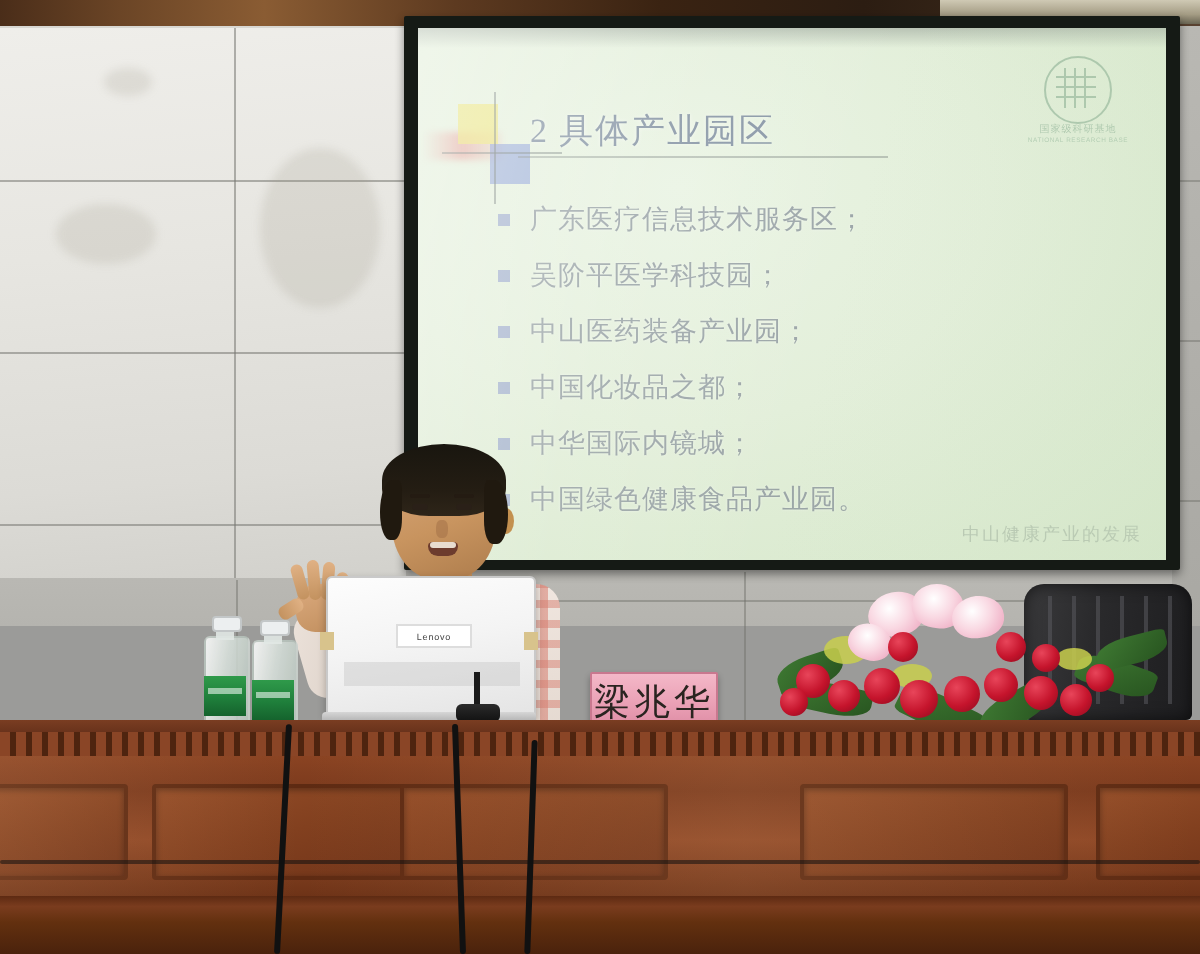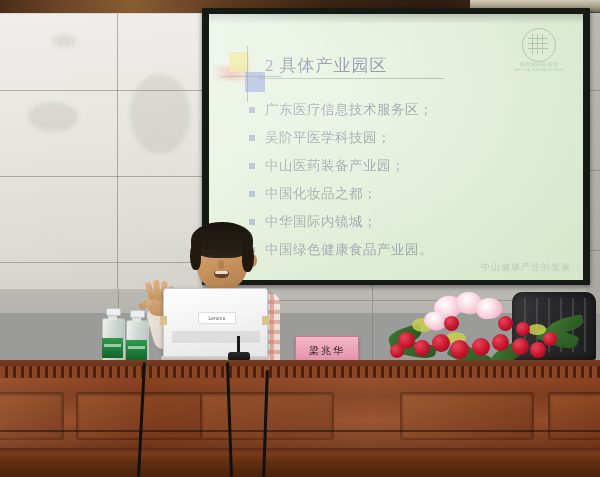--- a/index.html
+++ b/index.html
@@ -210,21 +210,21 @@
   
   .placard{
     position:absolute;left:295px;top:336px;width:62px;height:27px;
     background:linear-gradient(180deg,#f4b8c8 0%,#eaa0b5 55%,#dd8ca4 100%);
     border:1px solid #c9788f;border-radius:1px;
     display:flex;align-items:center;justify-content:center;
     box-shadow:0 2px 3px rgba(0,0,0,.3);
   }
   .placard-text{
     font-family:"DejaVu Serif","Liberation Serif",serif;
-    font-size:10px;color:#2a2420;letter-spacing:2px;
+    font-size:18px;color:#2a2420;letter-spacing:2px;
   }
 
   
   .flowers{position:absolute;left:388px;top:288px;width:200px;height:80px;}
   .leaf{position:absolute;border-radius:50% 12% 50% 12%;background:linear-gradient(140deg,#3f7a33,#27531f);}
   .rose{position:absolute;border-radius:50%;background:radial-gradient(circle at 35% 32%,#e8455a 0%,#c5142c 55%,#8d0a1e 100%);}
   .lily{position:absolute;border-radius:50% 50% 45% 45%;background:radial-gradient(circle at 40% 35%,#ffffff 0%,#f9d8e2 45%,#ec9fba 100%);}
   .filler{position:absolute;border-radius:50%;background:#c9cf4d;opacity:.85;}
 
   

